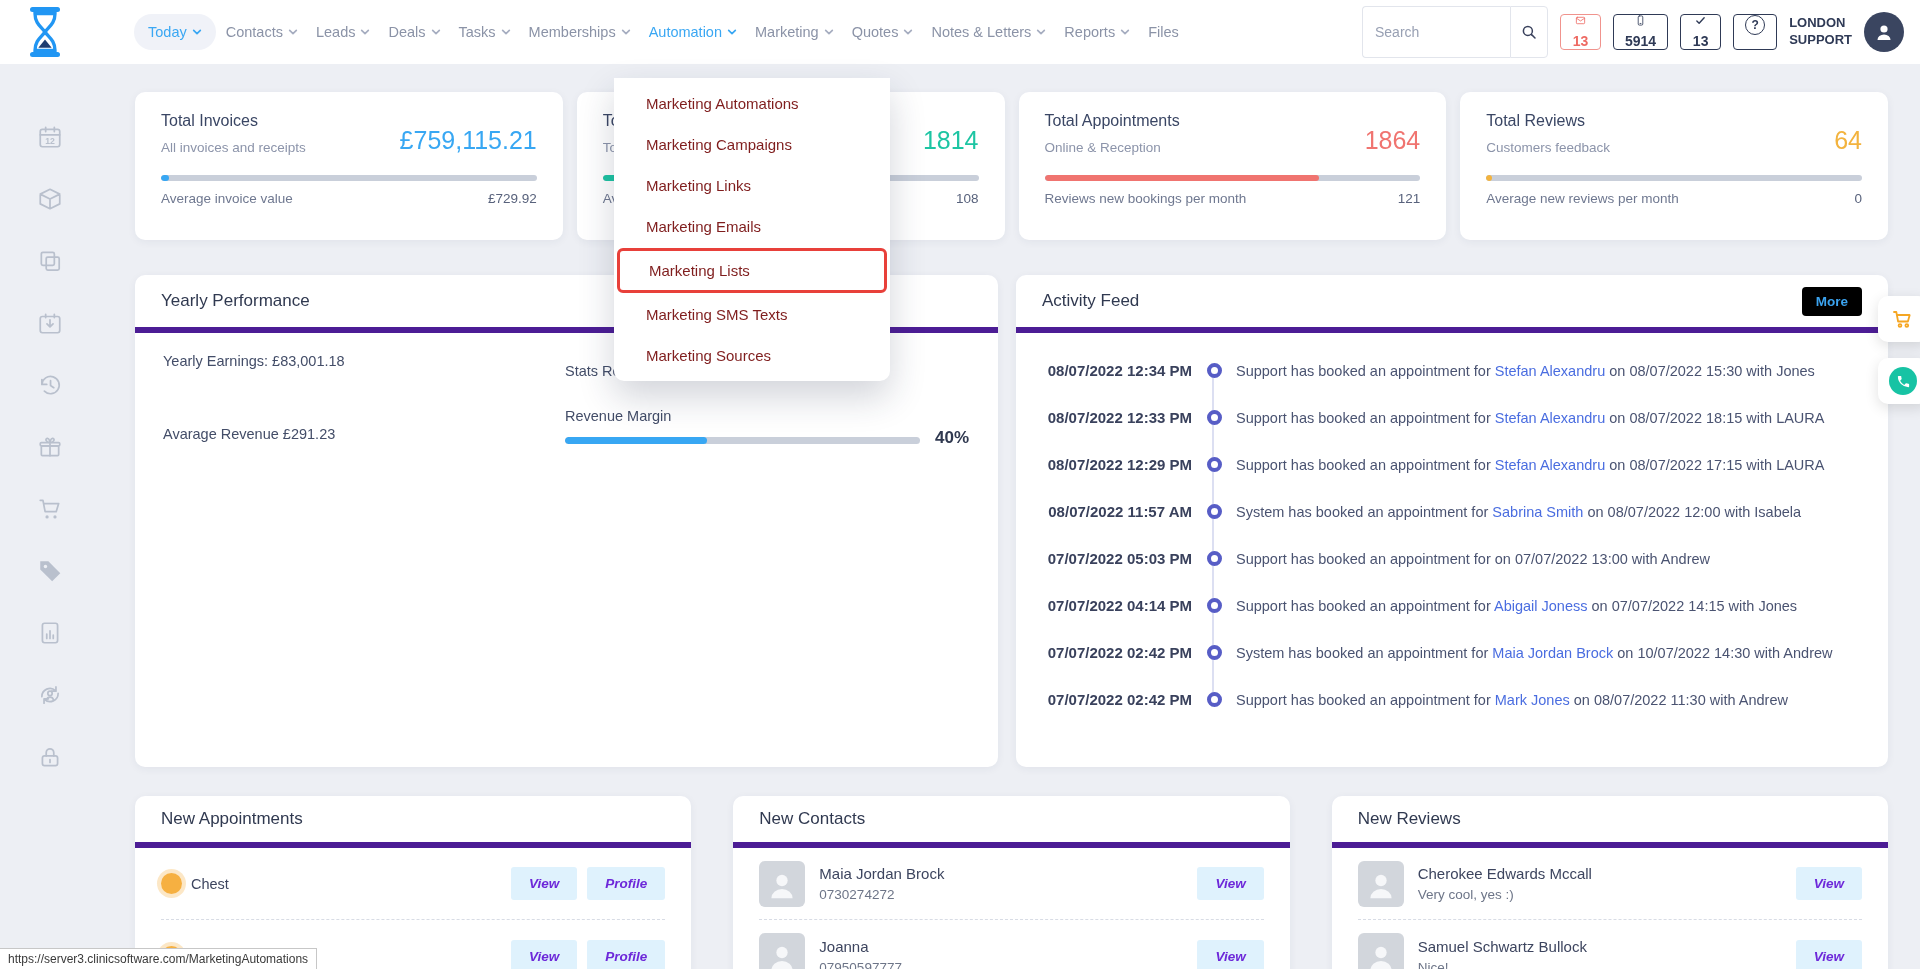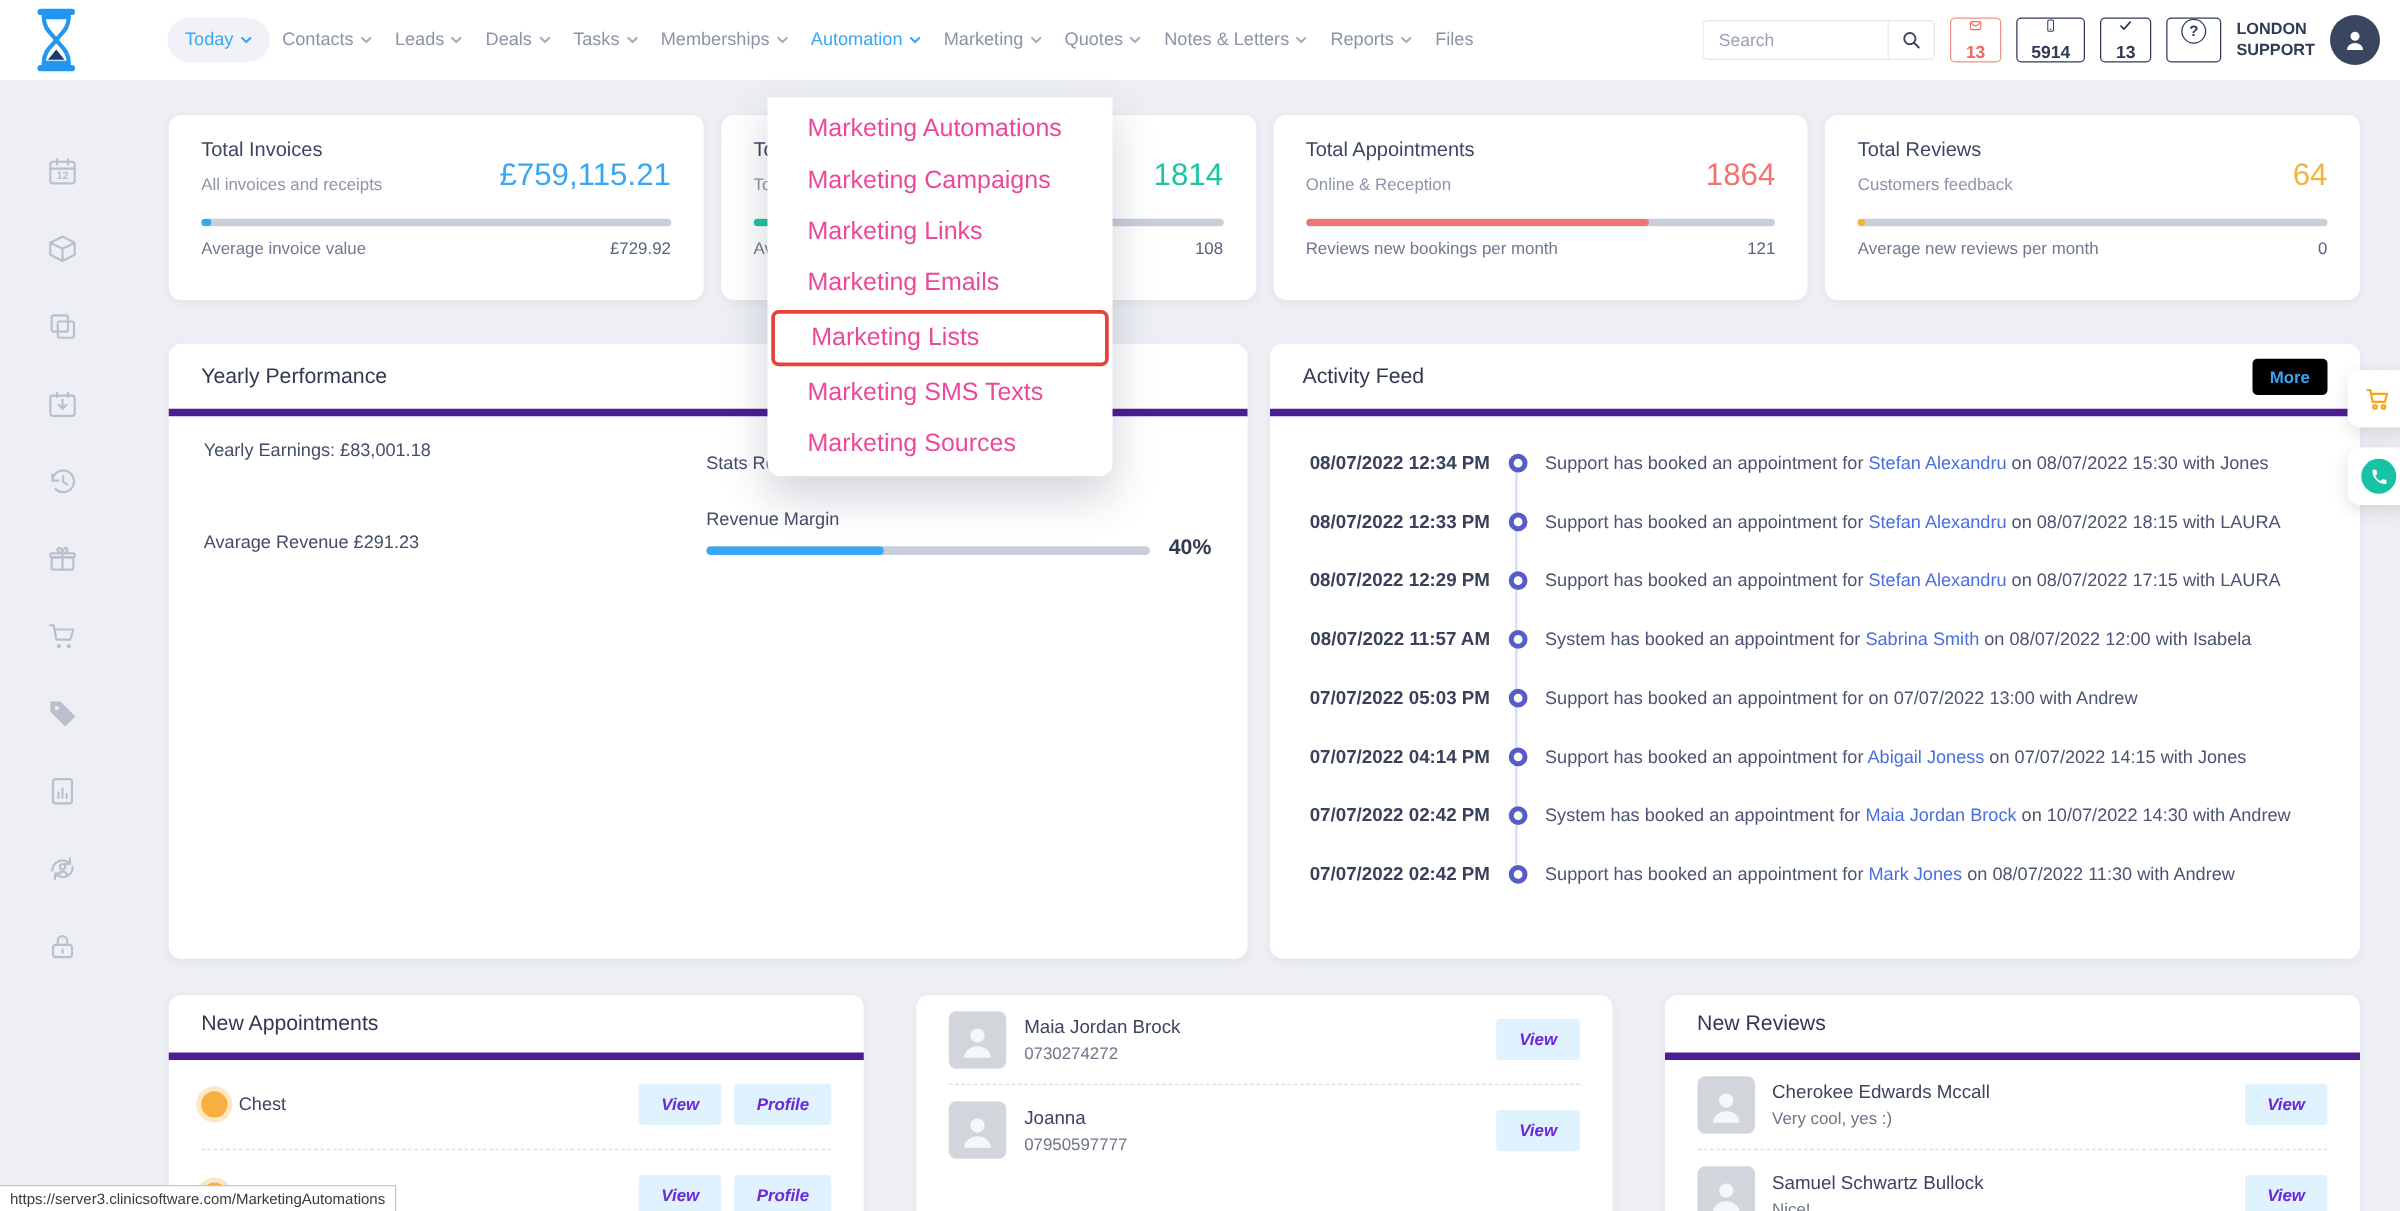--- a/index.html
+++ b/index.html
@@ -12,21 +12,21 @@
   .topbar{position:absolute;left:0;top:0;width:1920px;height:64px;background:#fff;display:flex;align-items:center;padding:0 16px;z-index:40;}
   .logo{width:46px;height:54px;display:flex;align-items:center;justify-content:center;margin-left:6px;cursor:pointer;}
   .mainnav{display:flex;align-items:center;gap:2px;margin-left:66px;}
   .nav-item{display:flex;align-items:center;gap:5px;padding:0 8px;height:36px;font-size:14.5px;color:#8b93a7;cursor:pointer;white-space:nowrap;}
   .nav-item svg{width:10px;height:10px;stroke:#a6adc0;fill:none;stroke-width:2;stroke-linecap:round;stroke-linejoin:round;}
   .nav-item.active-pill{background:#f0f2f8;border-radius:18px;color:#3aa7f3;padding:0 14px;}
   .nav-item.active-pill svg{stroke:#3aa7f3;}
   .nav-item.active-blue{color:#3aa7f3;}
   .nav-item.active-blue svg{stroke:#3aa7f3;}
   .top-right{margin-left:auto;display:flex;align-items:center;gap:12px;}
-  .searchwrap{display:flex;align-items:stretch;height:32px;}
+  .searchwrap{display:flex;align-items:stretch;height:52px;}
   .searchwrap input{width:148px;border:1px solid #e2e5ec;border-right:none;border-radius:4px 0 0 4px;padding:0 12px;font-size:14px;color:#3a4461;outline:none;background:#fff;font-family:inherit;}
   .searchwrap input::placeholder{color:#98a0b3;}
   .search-btn{width:38px;border:1px solid #e2e5ec;border-radius:0 4px 4px 0;background:#fff;display:flex;align-items:center;justify-content:center;cursor:pointer;}
   .badge{height:36px;border-radius:4px;display:flex;align-items:center;gap:7px;padding:0 11px;font-size:14px;font-weight:700;cursor:pointer;background:#fff;flex-direction:column;}
   .badge.mail{border:1.5px solid #f0938d;color:#ee6a63;}
   .badge.dark{border:1.5px solid #2f3a56;color:#2f3a56;}
   .badge svg{width:17px;height:17px;fill:none;stroke-width:1.8;stroke-linecap:round;stroke-linejoin:round;}
   .badge.mail svg{stroke:#ee6a63;}
   .badge.dark svg{stroke:#2f3a56;}
   .helpcircle{width:20px;height:20px;border:1.6px solid #2f3a56;border-radius:50%;display:flex;align-items:center;justify-content:center;font-size:12px;font-weight:700;color:#2f3a56;}
@@ -78,21 +78,21 @@
   .b-label{font-size:14.5px;color:#3d455f;margin-left:9px;}
   .b-btns{margin-left:auto;display:flex;gap:10px;}
   .lite-btn{background:#dff2fd;color:#6d28d9;font-size:13.5px;font-weight:600;padding:9px 18px;border-radius:3px;border:none;cursor:pointer;font-family:inherit;font-style:italic;}
   .b-avatar{width:46px;height:46px;border-radius:6px;background:#d2d6dc;flex:none;display:flex;align-items:center;justify-content:center;overflow:hidden;}
   .b-avatar svg{width:34px;height:34px;}
   .b-info{margin-left:14px;}
   .b-name{font-size:15px;font-weight:500;color:#3d455f;}
   .b-subtext{font-size:13.5px;color:#6d7588;margin-top:5px;}
   
   .dropdown{position:absolute;left:614px;top:78px;width:276px;background:#fff;border-radius:0 0 10px 10px;box-shadow:0 16px 36px rgba(30,40,70,.2);z-index:60;padding:5px 0;}
-  .dd-item{height:41px;display:flex;align-items:center;padding:0 32px;font-size:20px;font-weight:500;color:#ec4899;cursor:pointer;}
+  .dd-item{height:41px;display:flex;align-items:center;padding:0 32px;font-size:15px;font-weight:500;color:#7f1d1d;cursor:pointer;}
   .dd-item.hl{border:3px solid #e8403a;border-radius:6px;margin:1px 3px;padding:0 29px;height:45px;}
   
   .float-btn{position:absolute;right:-8px;width:50px;height:46px;background:#fff;border-radius:10px;box-shadow:0 4px 14px rgba(0,0,0,.12);display:flex;align-items:center;justify-content:center;cursor:pointer;z-index:30;}
   .float-cart{top:296px;}
   .float-phone{top:358px;}
   .float-cart svg{width:24px;height:24px;stroke:#f5a623;fill:none;stroke-width:1.8;stroke-linecap:round;stroke-linejoin:round;}
   .tealcircle{width:28px;height:28px;border-radius:50%;background:#17c3a4;display:flex;align-items:center;justify-content:center;}
   .tealcircle svg{width:15px;height:15px;fill:#fff;}
   
   .statusbar{position:absolute;left:0;bottom:0;background:#fff;border:1px solid #c7c7c7;border-left:none;border-bottom:none;font-size:12px;color:#3a3a3a;padding:3px 8px;z-index:70;}
@@ -439,20 +439,23 @@
     <div class="b-row">
       <div class="appt-dot"></div>
       <div class="b-label">Botox 1 Area</div>
       <div class="b-btns">
         <button class="lite-btn">View</button>
         <button class="lite-btn">Profile</button>
       </div>
     </div>
   </div>
   <div class="bpanel">
+    <div class="panel-head">
+        <span class="panel-title">New Contacts</span>
+      </div>
     <div class="b-row">
       <div class="b-avatar">
           <svg viewBox="0 0 24 24">
             <circle cx="12" cy="9.5" r="4" fill="#f6f7f9"></circle>
             <path d="M4.5 22 a7.5 6.5 0 0 1 15 0 Z" fill="#f6f7f9"></path>
           </svg>
         </div>
       <div class="b-info">
         <div class="b-name">Maia Jordan Brock</div>
         <div class="b-subtext">0730274272</div>

